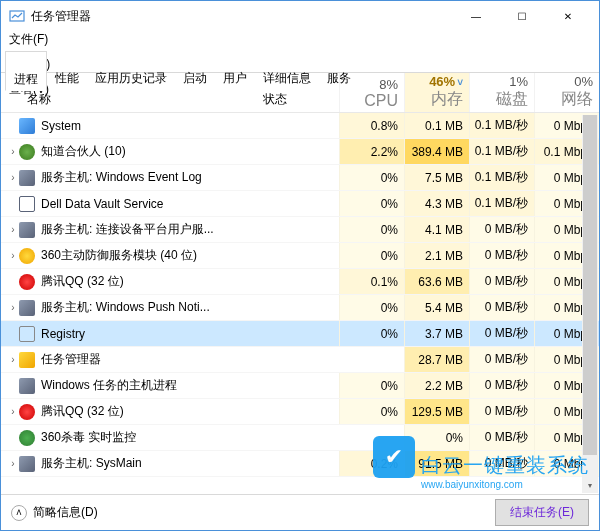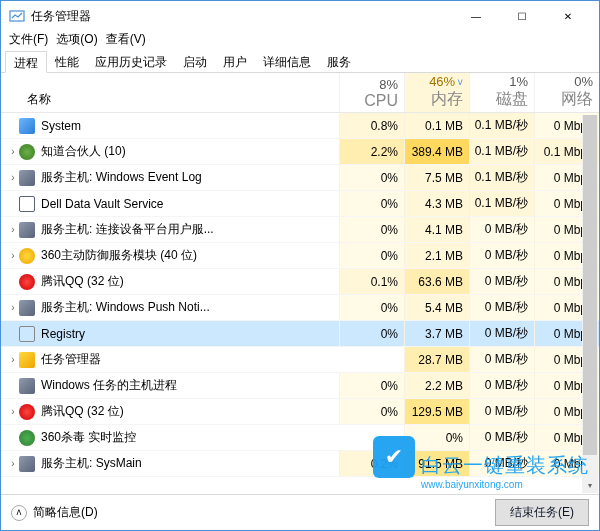--- a/index.html
+++ b/index.html
@@ -2,50 +2,50 @@
 <html><head>
 <meta charset="utf-8">
 <style>
 * { margin: 0; padding: 0; box-sizing: border-box; font-family: "Microsoft YaHei", "Segoe UI", sans-serif; }
 body { background: #fff; width: 600px; height: 531px; border: 1px solid #4a90d9; overflow: hidden; position: relative; }
 .titlebar { height: 30px; display: flex; align-items: center; padding: 0 8px; }
 .titlebar .app-icon { width: 16px; height: 16px; margin-right: 6px; }
 .titlebar .title { font-size: 12px; color: #000; flex: 1; }
 .winbtns { display: flex; }
 .winbtn { width: 46px; height: 30px; display: flex; align-items: center; justify-content: center; font-size: 10px; color: #000; }
-.menubar { height: 20px; display: flex; padding: 0 8px; gap: 8px; font-size: 12px; color: #000; }
+.menubar { height: 20px; display: flex; padding: 0 8px; gap: 8px; font-size: 12px; color: #000; flex-direction: column; }
 .tabs { height: 22px; display: flex; padding: 0 4px; border-bottom: 1px solid #d9d9d9; font-size: 12px; }
-.tab { padding: 3px 8px; color: #000; }
+.tab { padding: 19px 8px; color: #000; }
 .tab.active { border: 1px solid #d9d9d9; border-bottom: 1px solid #fff; background: #fff; margin-bottom: -1px; }
 .header-row { display: flex; height: 40px; border-bottom: 1px solid #e8e8e8; font-size: 12px; }
 .col-name { flex: 1; padding: 4px 26px; display: flex; align-items: flex-end; }
 .col-status { width: 80px; padding: 4px 4px; display: flex; align-items: flex-end; }
 .col { width: 65px; padding: 2px 6px; text-align: right; display: flex; flex-direction: column; justify-content: flex-end; border-left: 1px solid #f2f2f2; }
 .col .pct { font-size: 13px; color: #555; }
 .col .lbl { font-size: 16px; color: #888; }
 .col.mem { background: #fff7d8; }
-.col.mem .pct { color: #a17400; }
+.col.mem .pct { color: #a17400; font-weight: bold; }
 .col .chev { color: #4a90d9; font-size: 10px; margin-left: 2px; }
 .rows { height: 370px; overflow-y: auto; font-size: 12px; }
 .row { display: flex; height: 26px; align-items: center; border-bottom: 1px solid #f5f5f5; }
 .row.selected { background: #cce8ff; }
 .row .exp { width: 18px; text-align: center; color: #666; font-size: 10px; padding-left: 6px; }
 .row .icon { width: 16px; height: 16px; margin-right: 6px; flex-shrink: 0; }
 .row .name { flex: 1; overflow: hidden; text-overflow: ellipsis; white-space: nowrap; }
 .row .status { width: 80px; }
 .row .cell { width: 65px; padding-right: 6px; border-left: 1px solid #f7f3e0; height: 100%; display: flex; align-items: center; justify-content: flex-end; }
 .bg0 { background: #fffbe7; }
 .bg1 { background: #fff7d8; }
 .bg2 { background: #ffeeb0; }
 .bg3 { background: #ffe68a; }
 .bg4 { background: #ffd860; }
 .row.selected .cell { background: #cce8ff !important; }
 .footer { position: absolute; bottom: 0; left: 0; right: 0; height: 36px; border-top: 1px solid #d9d9d9; display: flex; align-items: center; padding: 0 10px; justify-content: space-between; font-size: 12px; }
 .footer .left { display: flex; align-items: center; gap: 6px; }
-.footer .btn { padding: 4px 14px; border: 1px solid #adadad; background: #e1e1e1; color: #0f172a; font-size: 12px; }
+.footer .btn { padding: 4px 14px; border: 1px solid #adadad; background: #e1e1e1; color: #6d28d9; font-size: 12px; }
 .scrollbar { position: absolute; right: 1px; top: 114px; bottom: 37px; width: 16px; background: #f0f0f0; }
 .scrollthumb { position: absolute; left: 1px; right: 1px; top: 0; height: 340px; background: #cdcdcd; }
 .scrolldown { position: absolute; bottom: 0; left: 0; right: 0; height: 16px; display: flex; align-items: center; justify-content: center; font-size: 8px; color: #666; }
 .watermark { position: absolute; right: 10px; bottom: 40px; display: flex; align-items: center; gap: 6px; opacity: 0.95; pointer-events: none; }
 .watermark .logo { width: 42px; height: 42px; background: #1da1f2; border-radius: 6px; display: flex; align-items: center; justify-content: center; color: #fff; font-size: 22px; }
 .watermark .txt { color: #1da1f2; margin-top: 28px; }
 .watermark .big { font-size: 20px; font-weight: 400; letter-spacing: 1px; }
 .watermark .small { font-size: 10px; color: #1da1f2; }
 
 .ic-sys { background: linear-gradient(135deg,#6ab7ff,#2e7cd6); border-radius: 2px; }
@@ -85,20 +85,21 @@
   <div class="tab">性能</div>
   <div class="tab">应用历史记录</div>
   <div class="tab">启动</div>
   <div class="tab">用户</div>
   <div class="tab">详细信息</div>
   <div class="tab">服务</div>
 </div>
 
 <div class="header-row">
   <div class="col-name">名称</div>
+  <div class="col-status">状态</div>
   <div class="col">
     <span class="pct">8%</span>
     <span class="lbl">CPU</span>
   </div>
   <div class="col mem">
     <span class="pct"><span>46%</span><span class="chev">˅</span></span>
     <span class="lbl">内存</span>
   </div>
   <div class="col">
     <span class="pct">1%</span>

